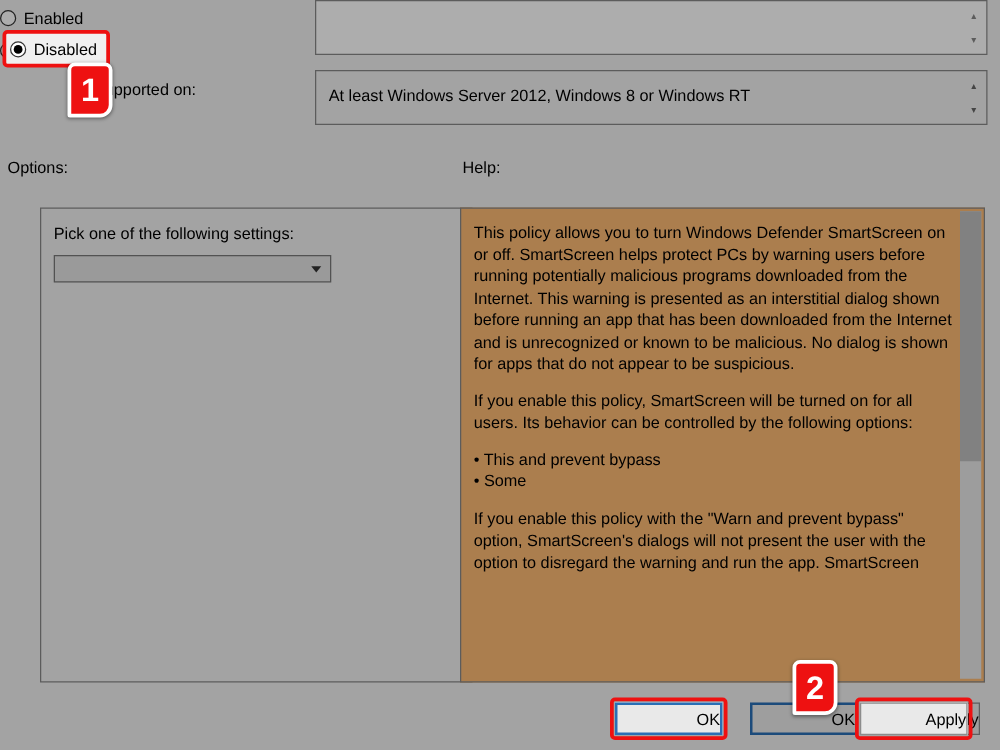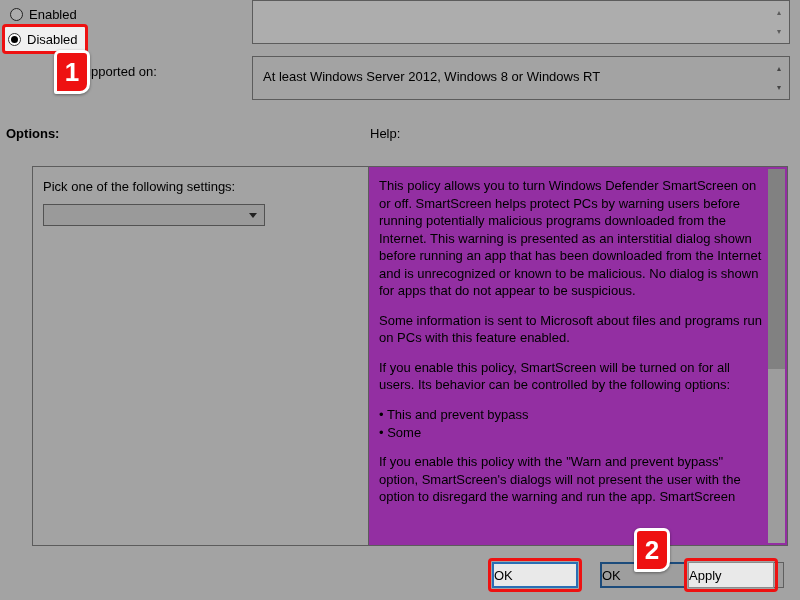--- a/index.html
+++ b/index.html
@@ -21,21 +21,20 @@
     z-index: 50;
   }
   .root {
     width: 800px; height: 600px;
     background: #f0f0f0;
     position: relative;
   }
   .radio-row {
     display: flex; align-items: center;
     gap: 6px;
-    padding-left: 10px;
     height: 24px;
   }
   .radio-circle {
     width: 13px; height: 13px;
     border: 1px solid #333; border-radius: 50%;
     display: inline-flex; align-items: center; justify-content: center;
     background: #fff;
   }
   .radio-circle.checked::after {
     content: ""; width: 7px; height: 7px; border-radius: 50%;
@@ -61,21 +60,21 @@
   }
   .panel {
     border: 1px solid #888;
     background: #f0f0f0;
     position: relative;
   }
   .left-panel { width: 346px; height: 380px; padding: 12px 10px; }
   .right-panel {
     width: 420px; height: 380px;
     padding: 10px 24px 10px 10px;
-    background: #d946ef;
+    background: #fdba74;
     overflow: hidden;
     line-height: 1.35;
   }
   .right-panel p { margin: 0 0 12px 0; }
   .dropdown {
     width: 222px; height: 22px;
     border: 1px solid #7a7a7a;
     background: #e3e3e3;
     margin-top: 10px;
     position: relative;
@@ -95,21 +94,21 @@
     background: #bfbfbf;
   }
   .buttons-row {
     position: absolute; right: 16px; bottom: 12px;
     display: flex; gap: 12px;
   }
   .btn {
     width: 86px; height: 26px;
     border: 1px solid #8c8c8c;
     background: #e9e9e9;
-    display: flex; align-items: center; justify-content: flex-start;
+    display: flex; align-items: center; justify-content: flex-end;
     font-size: 13px;
   }
   .btn.default { border: 2px solid #2a6fb5; }
 
   
   .hl {
     position: absolute;
     border: 3px solid #e11;
     border-radius: 4px;
     z-index: 100;
@@ -179,34 +178,33 @@
 
   <div class="supported-box readonly-box">
     <span>At least Windows Server 2012, Windows 8 or Windows RT</span>
     <div class="spinner-btns">
       <div class="spinner-btn">▴</div>
       <div class="spinner-btn">▾</div>
     </div>
   </div>
   <div class="supported-label" style="position:absolute; left:0; top:56px;">Supported on:</div>
 
-  <div style="position:absolute; left:6px; top:126px;font-weight:bold;">Options:</div>
+  <div style="position:absolute; left:6px; top:126px;">Options:</div>
   <div style="position:absolute; left:370px; top:126px;">Help:</div>
 
   <div style="position:absolute; left:6px; top:166px;margin-left:26px;">
     <div class="panel left-panel">
       <div>Pick one of the following settings:</div>
       <div class="dropdown"></div>
     </div>
   </div>
 
   <div style="position:absolute; left:368px; top:166px;">
     <div class="panel right-panel">
       <p>This policy allows you to turn Windows Defender SmartScreen on or off.  SmartScreen helps protect PCs by warning users before running potentially malicious programs downloaded from the Internet.  This warning is presented as an interstitial dialog shown before running an app that has been downloaded from the Internet and is unrecognized or known to be malicious.  No dialog is shown for apps that do not appear to be suspicious.</p>
-      <p>Some information is sent to Microsoft about files and programs run on PCs with this feature enabled.</p>
       <p>If you enable this policy, SmartScreen will be turned on for all users.  Its behavior can be controlled by the following options:</p>
       <p style="margin:0">• This and prevent bypass</p>
       <p>• Some</p>
       <p>If you enable this policy with the "Warn and prevent bypass" option, SmartScreen's dialogs will not present the user with the option to disregard the warning and run the app.  SmartScreen</p>
       <div class="help-scrollbar">
         <div class="help-thumb"></div>
       </div>
     </div>
   </div>
 

